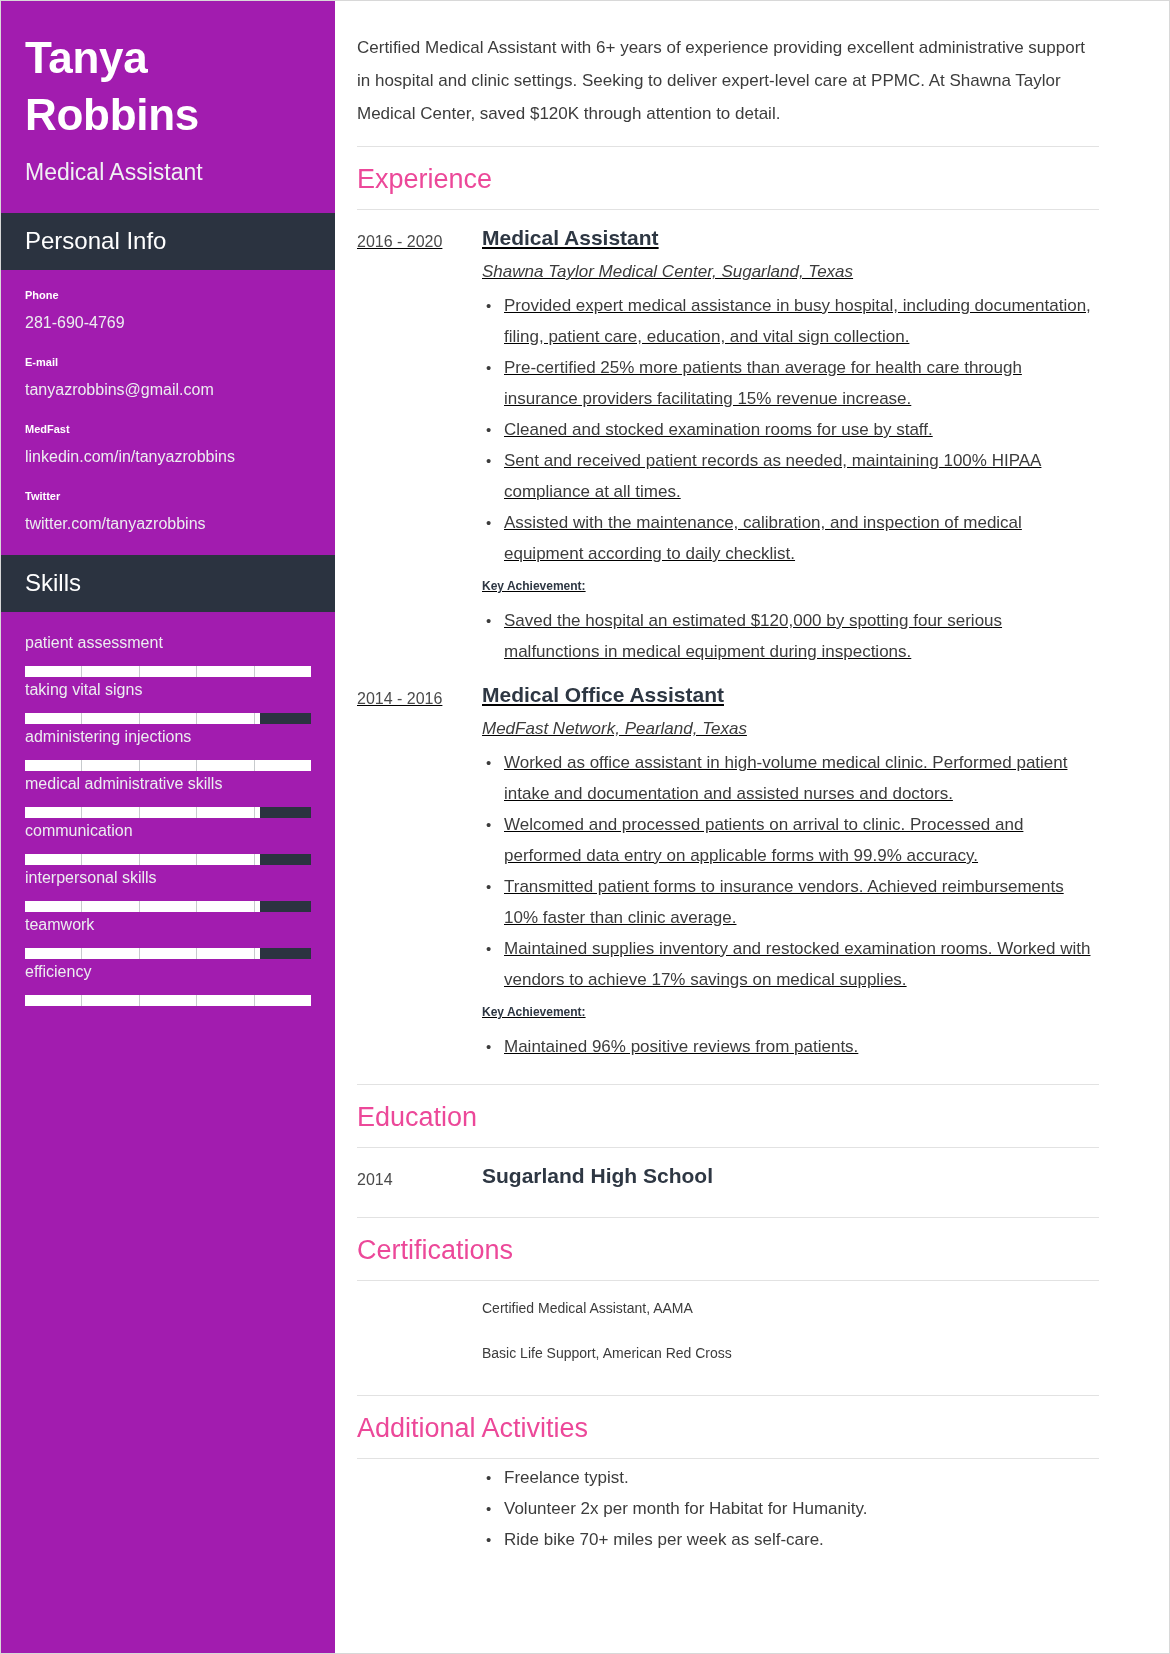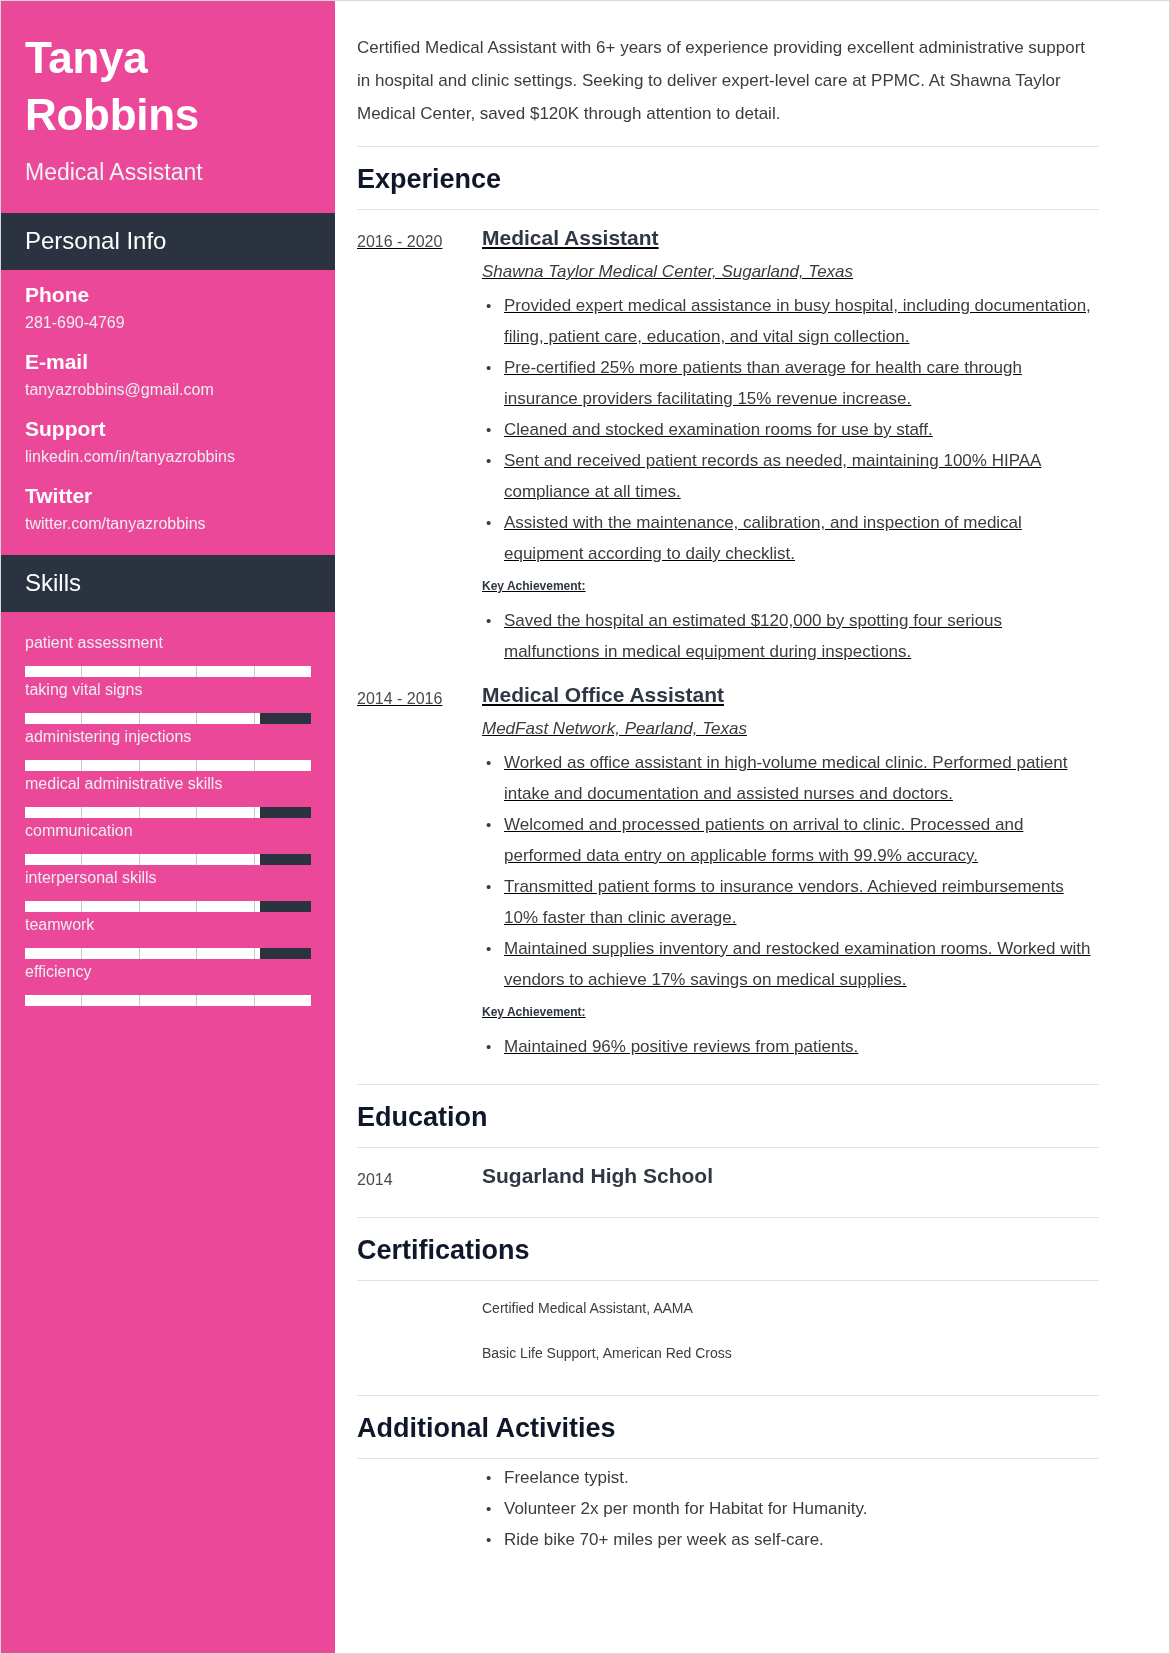--- a/index.html
+++ b/index.html
@@ -15,21 +15,21 @@
     display: flex;
     background: #ffffff;
     border: 1px solid #d8d8d8;
     position: relative;
   }
 
   
   .sidebar {
     width: 334px;
     flex: 0 0 334px;
-    background: #ec4899;
+    background: #a21caf;
     color: #ffffff;
     position: relative;
   }
   .sidebar-head {
     padding: 28px 24px 26px 24px;
   }
   .full-name {
     font-size: 44px;
     line-height: 57px;
     font-weight: bold;
@@ -53,21 +53,21 @@
     line-height: 30px;
     font-weight: normal;
     color: #ffffff;
   }
   .info-block {
     padding: 14px 24px 16px 24px;
   }
   .info-item { margin-bottom: 17px; }
   .info-item:last-child { margin-bottom: 4px; }
   .info-label {
-    font-size: 21px;
+    font-size: 11px;
     line-height: 22px;
     font-weight: bold;
     color: #ffffff;
     margin-bottom: 6px;
   }
   .info-value {
     font-size: 16px;
     line-height: 22px;
     color: #eceef0;
     word-break: break-all;
@@ -116,22 +116,22 @@
     color: #3c3c3c;
     padding: 8px 0 16px 0;
   }
   .rule {
     border-top: 1px solid #e2e2e2;
     width: 100%;
   }
   .sec-title {
     font-size: 27px;
     line-height: 36px;
-    font-weight: bold;
-    color: #0f172a;
+    font-weight: normal;
+    color: #ec4899;
     padding: 14px 0 12px 0;
   }
   .entry {
     display: flex;
     padding-top: 14px;
     text-decoration: underline;
   }
   .entry-date {
     flex: 0 0 125px;
     font-size: 16px;
@@ -213,21 +213,21 @@
     <div class="info-block" id="contacts">
   <div class="info-item">
     <div class="info-label">Phone</div>
     <div class="info-value">281-690-4769</div>
   </div>
   <div class="info-item">
     <div class="info-label">E-mail</div>
     <div class="info-value">tanyazrobbins@gmail.com</div>
   </div>
   <div class="info-item">
-    <div class="info-label">Support</div>
+    <div class="info-label">MedFast</div>
     <div class="info-value">linkedin.com/in/tanyazrobbins</div>
   </div>
   <div class="info-item">
     <div class="info-label">Twitter</div>
     <div class="info-value">twitter.com/tanyazrobbins</div>
   </div>
       </div>
 
     <div class="section-band">
       <h2>Skills</h2>

